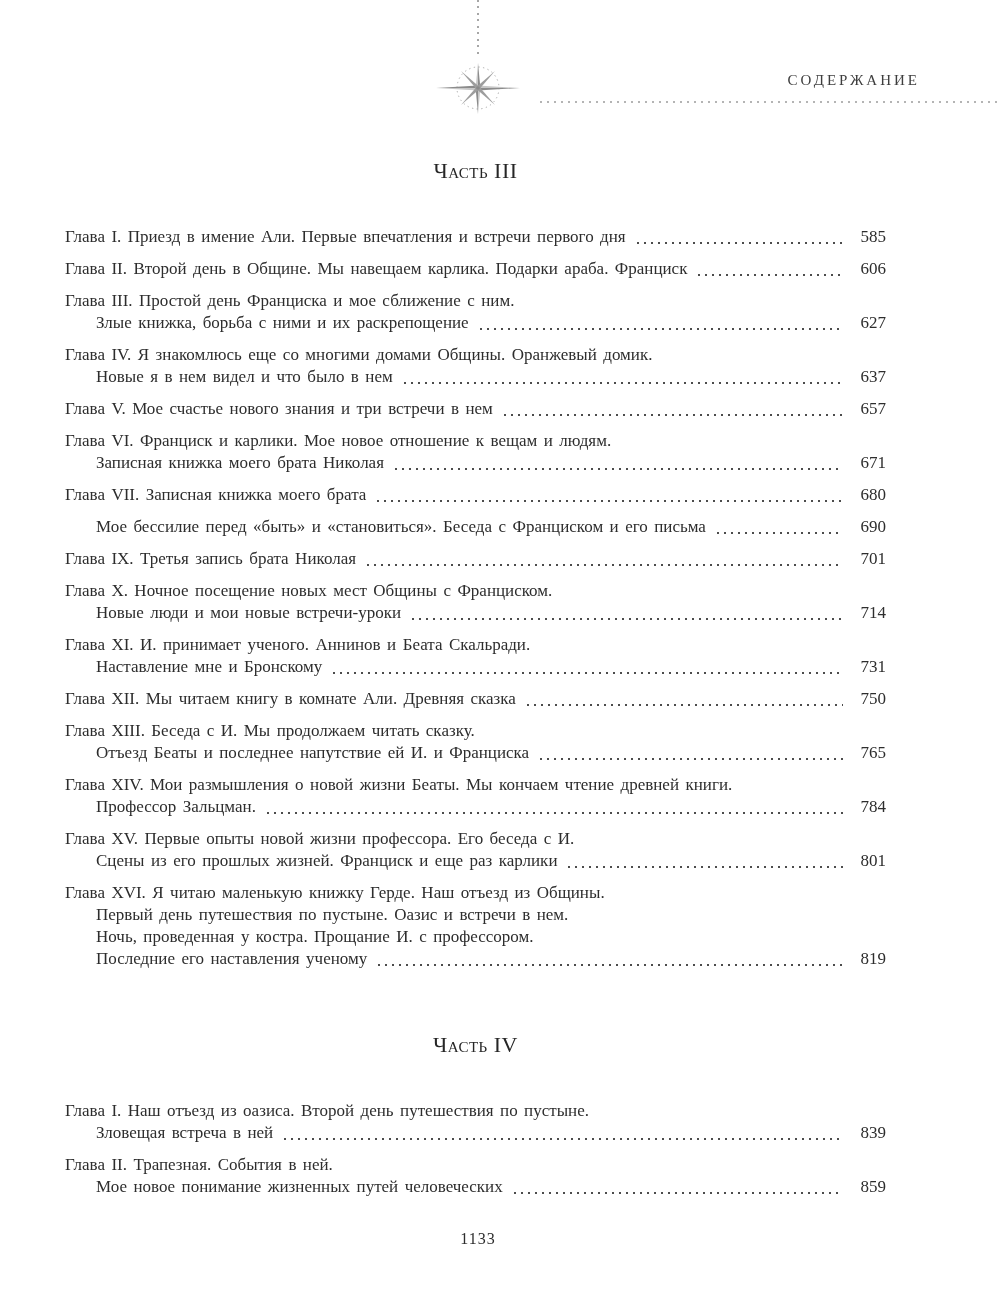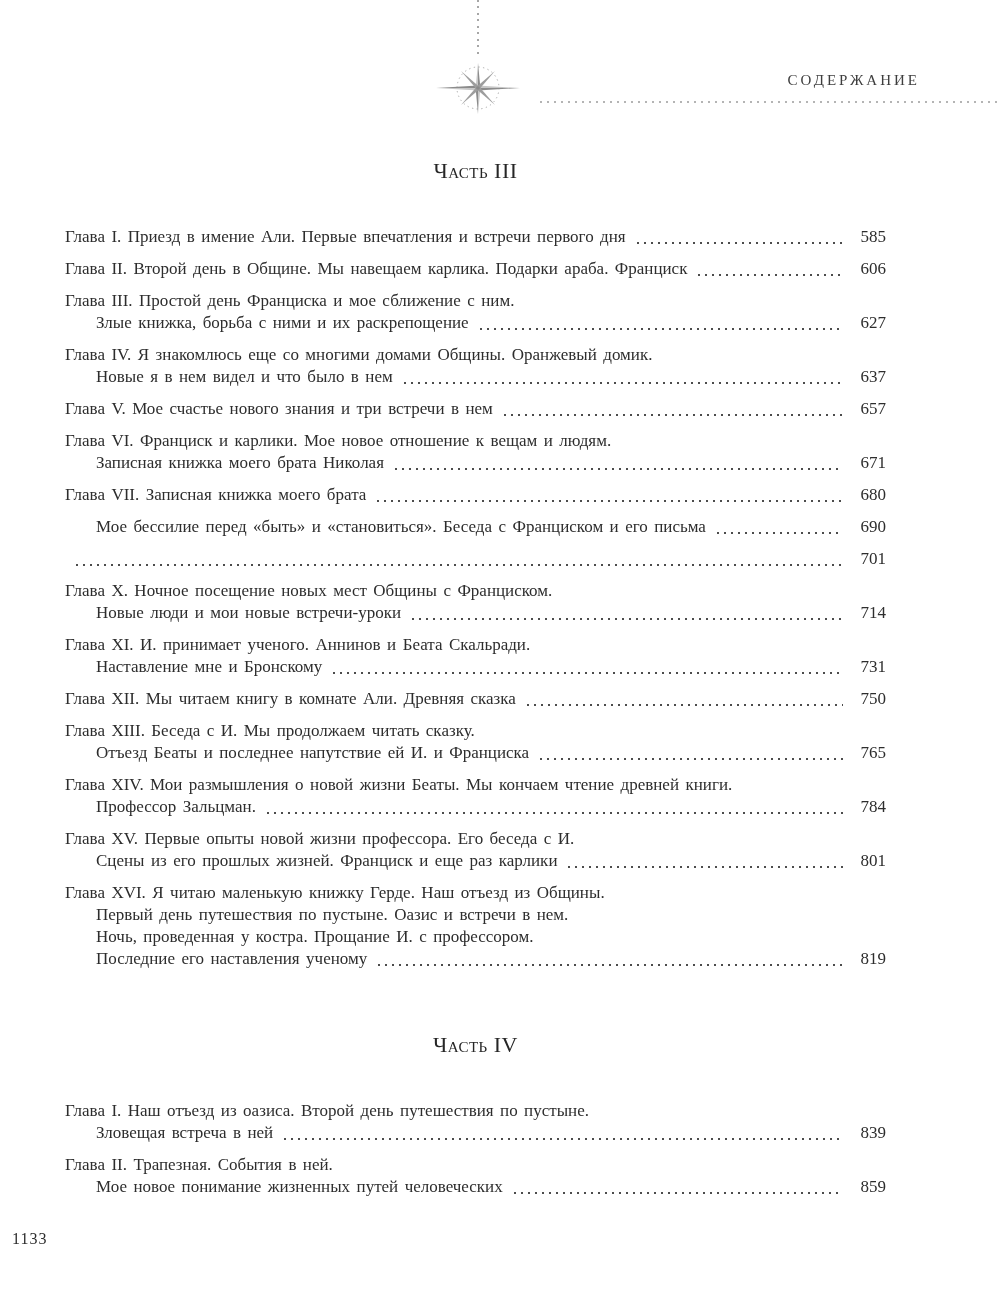--- a/index.html
+++ b/index.html
@@ -111,22 +111,23 @@
   .pg {
     flex: 0 0 auto;
     min-width: 34px;
     text-align: right;
   }
 
   
   .folio {
     position: absolute;
     top: 1230px;
-    left: 12px;
+    left: 0;
     width: 956px;
+    text-align: center;
     font-size: 16px;
     letter-spacing: 1px;
     color: #2d2d2d;
   }
 </style>
 </head>
 <body>
 
 <div class="page">
 
@@ -214,20 +215,21 @@
         </div>
         <div class="entry">
           <div class="line cont last">
             <span class="txt">Мое бессилие перед «быть» и «становиться». Беседа с Франциском и его письма</span>
             <span class="leader"></span>
             <span class="pg">690</span>
           </div>
         </div>
         <div class="entry">
           <div class="line last">
+            <span class="txt">Глава IX. Третья запись брата Николая</span>
             <span class="leader"></span>
             <span class="pg">701</span>
           </div>
         </div>
         <div class="entry">
           <div class="line"><span class="txt">Глава X. Ночное посещение новых мест Общины с Франциском.</span></div>
           <div class="line cont last">
             <span class="txt">Новые люди и мои новые встречи-уроки</span>
             <span class="leader"></span>
             <span class="pg">714</span>

